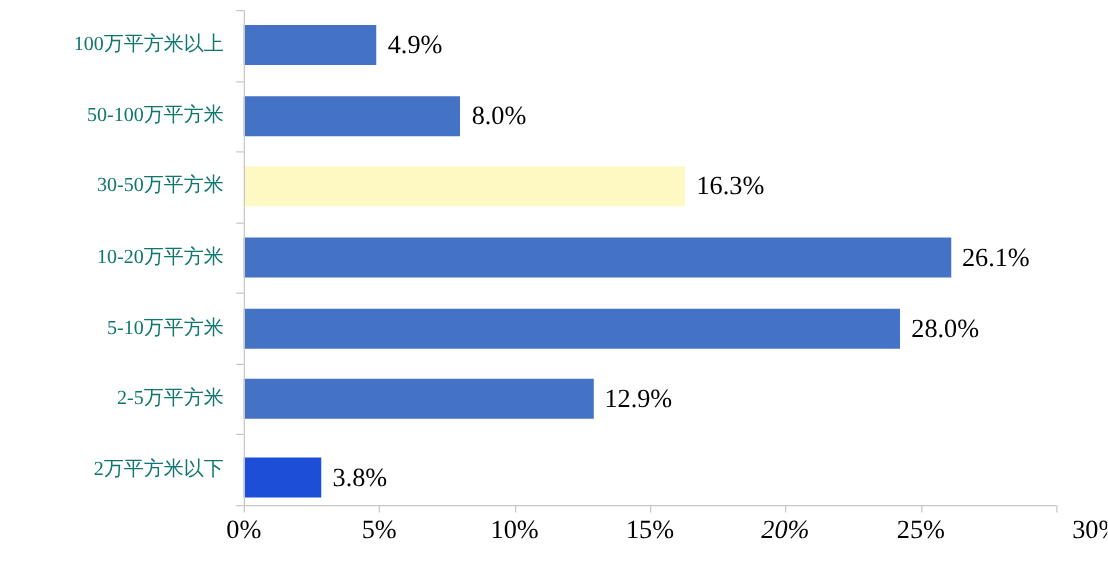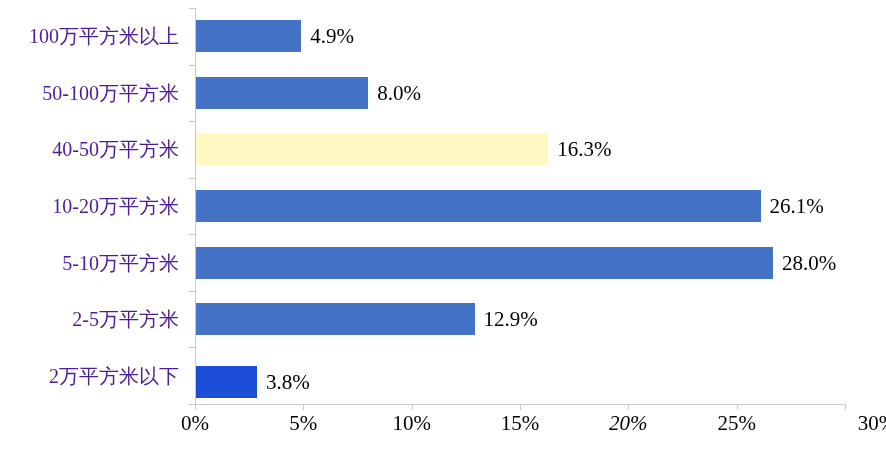--- a/index.html
+++ b/index.html
@@ -111,35 +111,35 @@
     display: flex;
     flex-direction: column;
   }
   .cat-label {
     flex: 1 1 0;
     display: flex;
     align-items: center;
     justify-content: flex-end;
     padding-right: 6px;
     box-sizing: border-box;
-    font-size: 20px;
-    color: #4c1d95;
+    font-size: 16px;
+    color: #0f766e;
     white-space: nowrap;
     line-height: 1;
   }
 </style>
 </head>
 <body>
 
 <div id="chart-root">
 
   <div class="cat-labels">
       <div class="cat-label">100万平方米以上</div>
       <div class="cat-label">50-100万平方米</div>
-      <div class="cat-label">40-50万平方米</div>
+      <div class="cat-label">30-50万平方米</div>
       <div class="cat-label">10-20万平方米</div>
       <div class="cat-label">5-10万平方米</div>
       <div class="cat-label">2-5万平方米</div>
       <div class="cat-label">2万平方米以下</div>
     </div>
 
   <div class="plot-area">
     <div class="cat-rows">
         <div class="cat-row">
           <div class="bar" style="width: 106.167px; background: rgb(68, 114, 196);">
@@ -155,21 +155,21 @@
           <div class="bar" style="width: 353.167px; background: #fef9c3;">
             <span class="bar-value">16.3%</span>
           </div>
         </div>
         <div class="cat-row">
           <div class="bar" style="width: 565.5px; background: rgb(68, 114, 196);">
             <span class="bar-value">26.1%</span>
           </div>
         </div>
         <div class="cat-row">
-          <div class="bar" style="width: 578px; background: rgb(68, 114, 196);">
+          <div class="bar" style="width: 525px; background: rgb(68, 114, 196);">
             <span class="bar-value">28.0%</span>
           </div>
         </div>
         <div class="cat-row">
           <div class="bar" style="width: 279.5px; background: rgb(68, 114, 196);">
             <span class="bar-value">12.9%</span>
           </div>
         </div>
         <div class="cat-row">
           <div class="bar" style="width: 62px; background: #1d4ed8; margin-top: 12px;">

